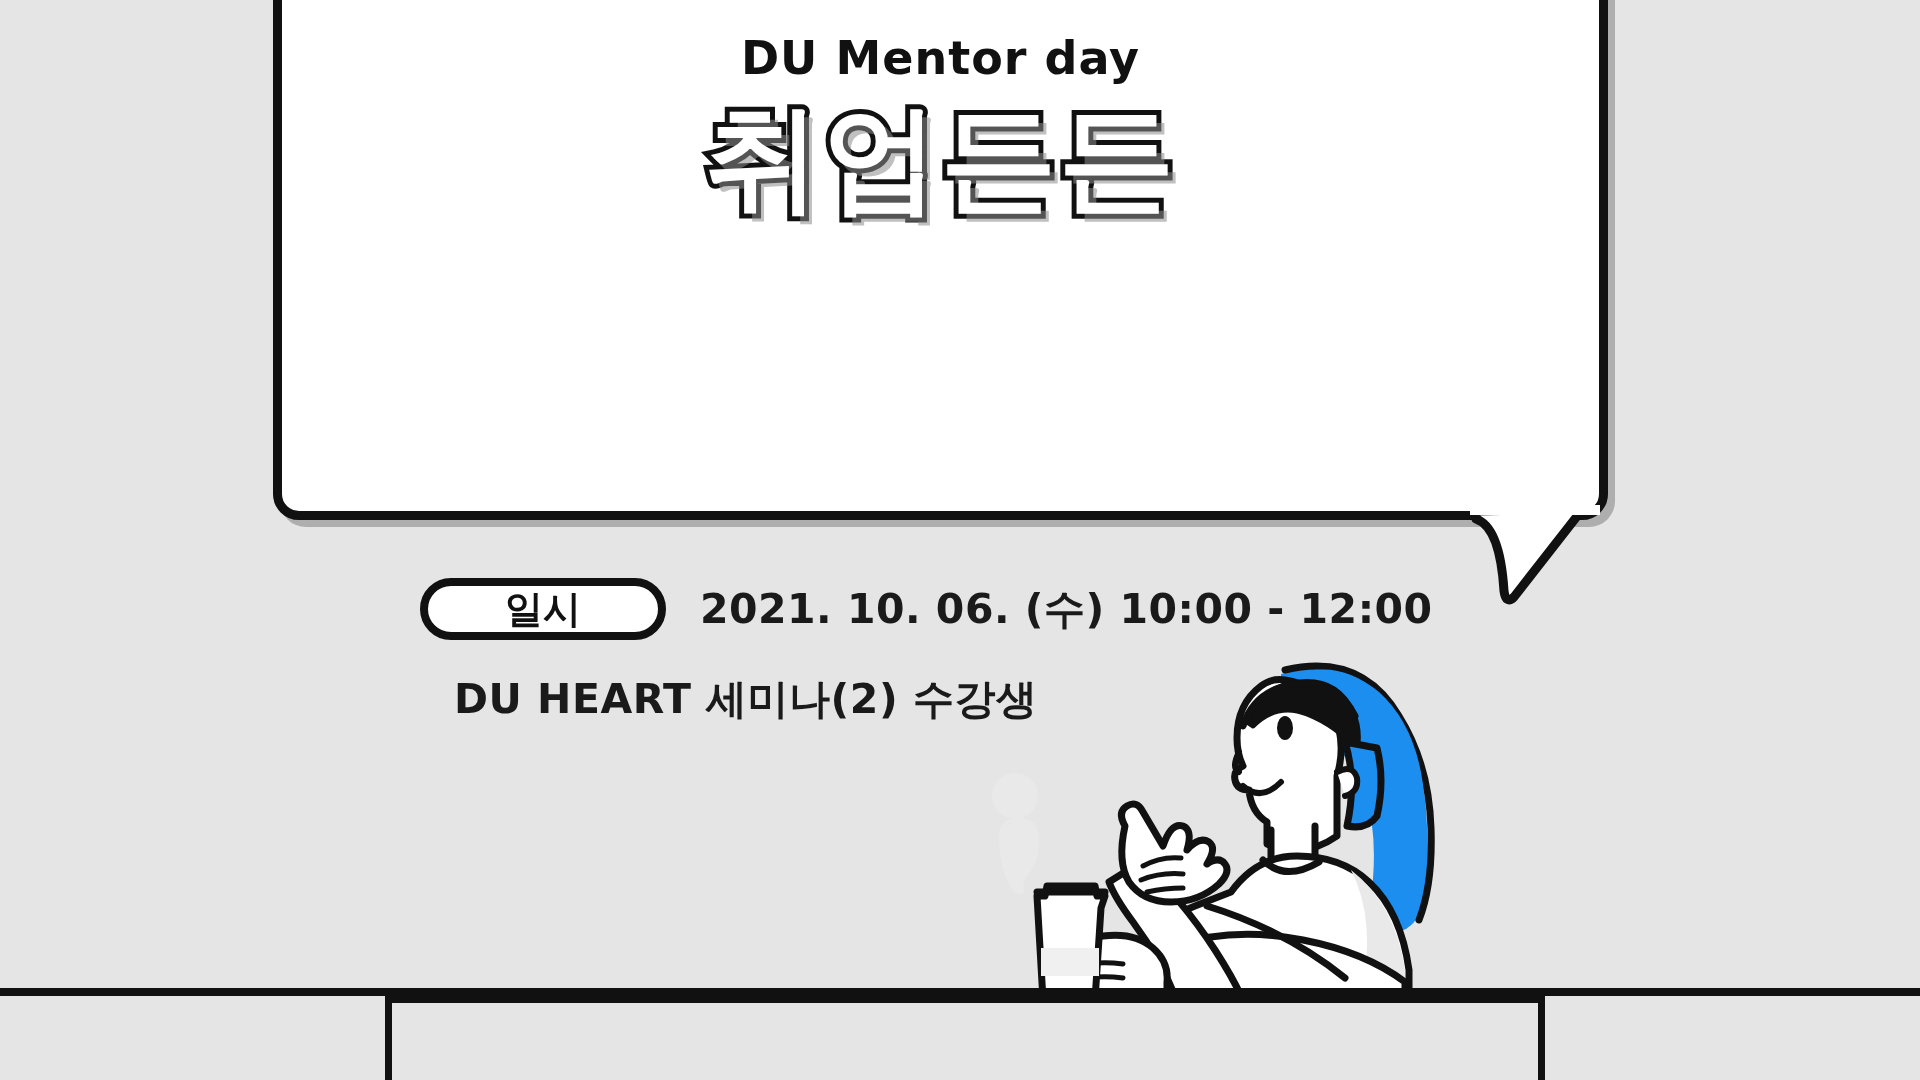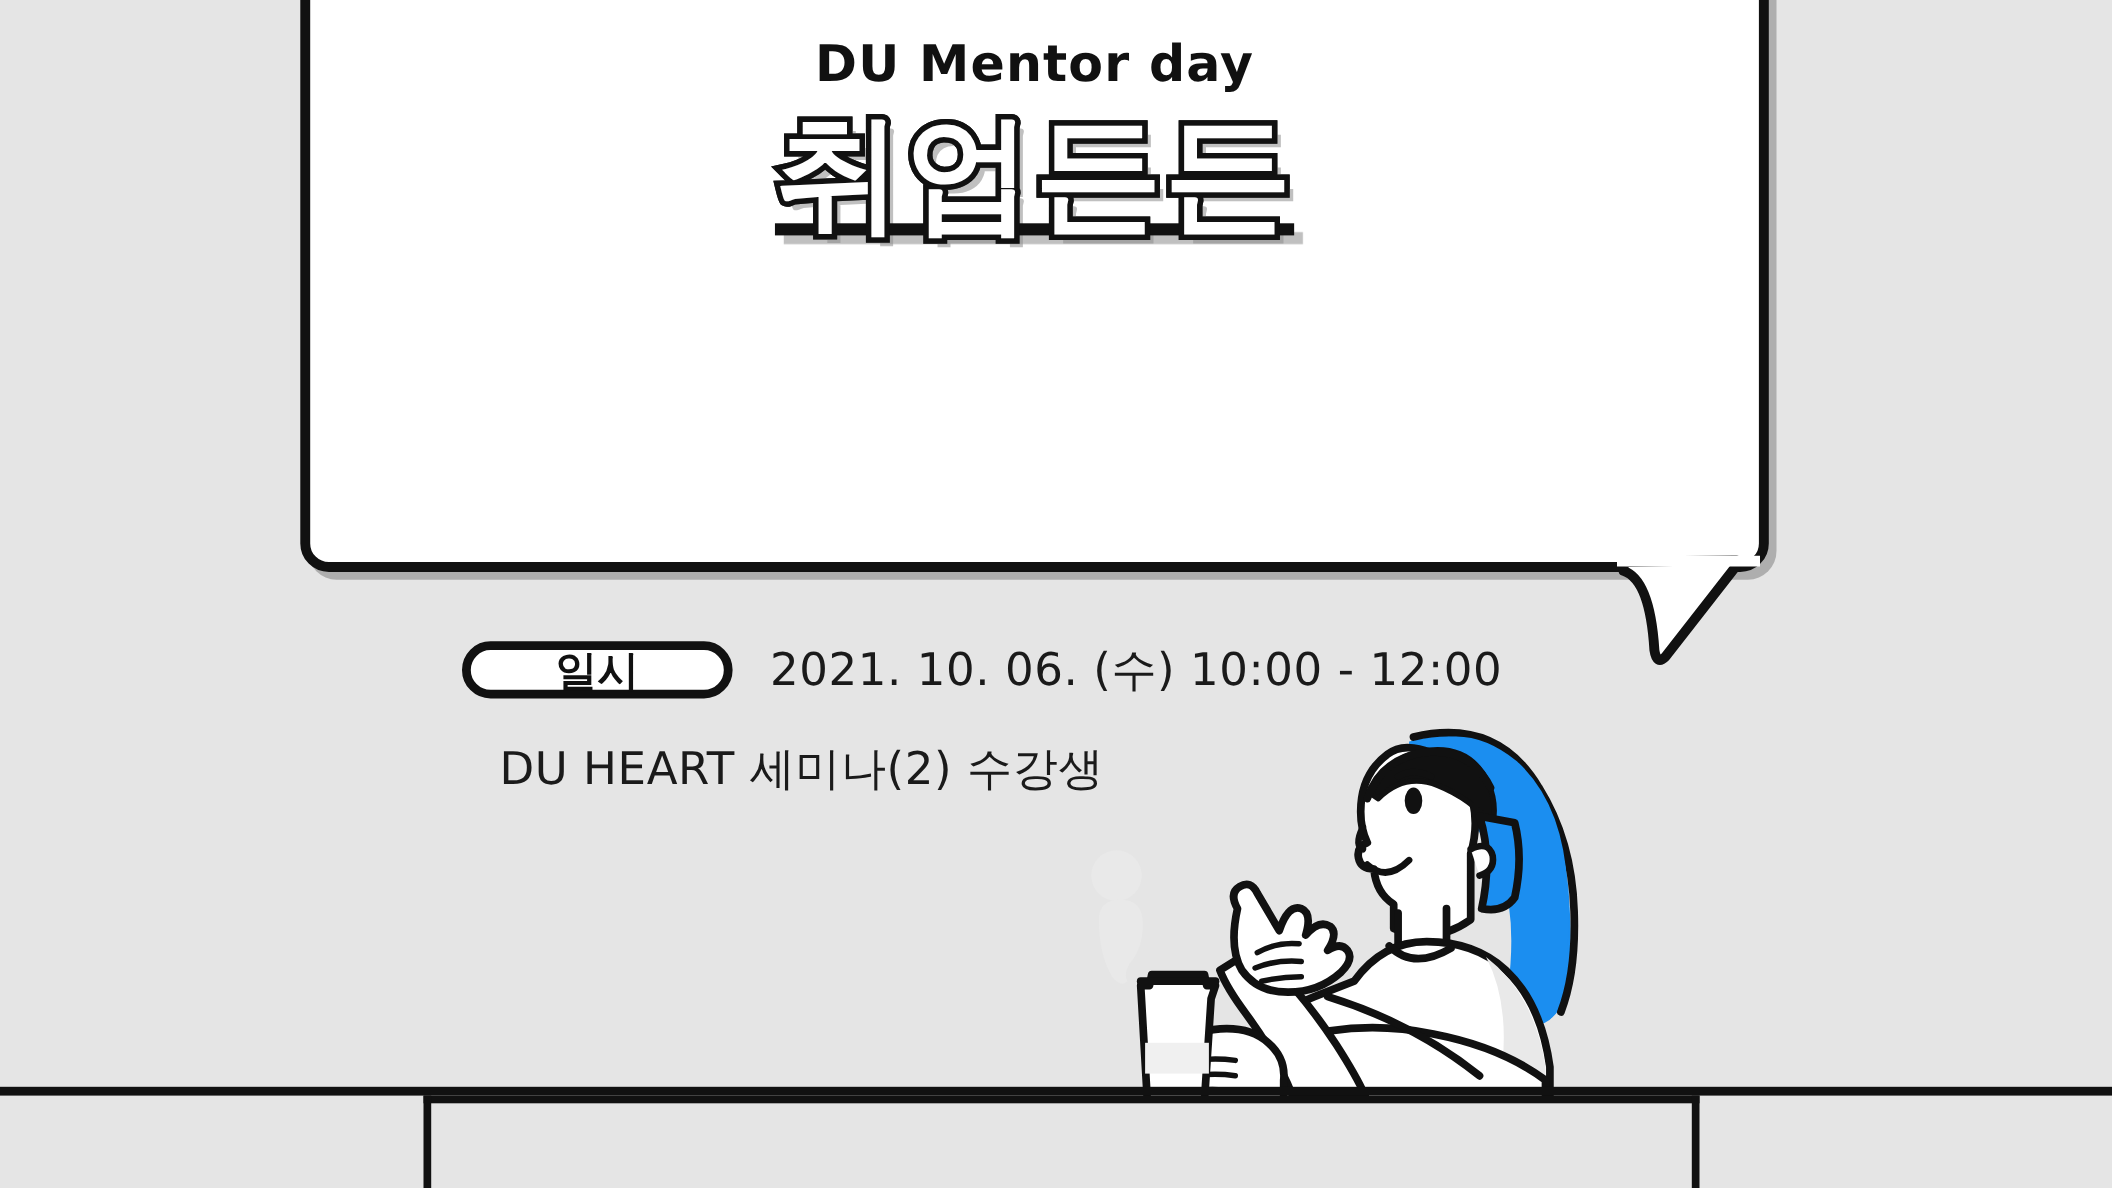--- a/index.html
+++ b/index.html
@@ -80,58 +80,58 @@
     letter-spacing: 2px;
   }
   .headline-2 {
     font-size: 116px;
     color: #FFFFFF;
     -webkit-text-stroke: 10px #111111;
     paint-order: stroke fill;
     text-shadow: 8px 8px 0 rgba(140,140,140,0.55);
     letter-spacing: 2px;
     margin-top: 10px;
-    text-decoration: underline;
   }
 
   
   .info-block {
     position: absolute;
     left: 420px;
     top: 578px;
     width: 1000px;
   }
   .info-row {
     display: flex;
     align-items: center;
     margin-bottom: 28px;
     height: 62px;
   }
   .pill {
     width: 246px;
-    height: 52px;
+    height: 62px;
     background: #FFFFFF;
     border: 8px solid #111111;
     border-radius: 34px;
     box-sizing: border-box;
     display: flex;
+    align-items: center;
     justify-content: center;
     flex: none;
   }
   .pill span {
     font-family: "DejaVu Sans", sans-serif;
     font-size: 38px;
     font-weight: 700;
     color: #111111;
     line-height: 1;
   }
   .info-value {
     font-family: "DejaVu Sans", sans-serif;
     font-size: 41px;
-    font-weight: 400;
+    font-weight: 700;
     color: #1A1A1A;
     margin-left: 34px;
     white-space: nowrap;
     letter-spacing: 0.5px;
   }
 
   
   .bottom-box {
     position: absolute;
     left: 385px;

